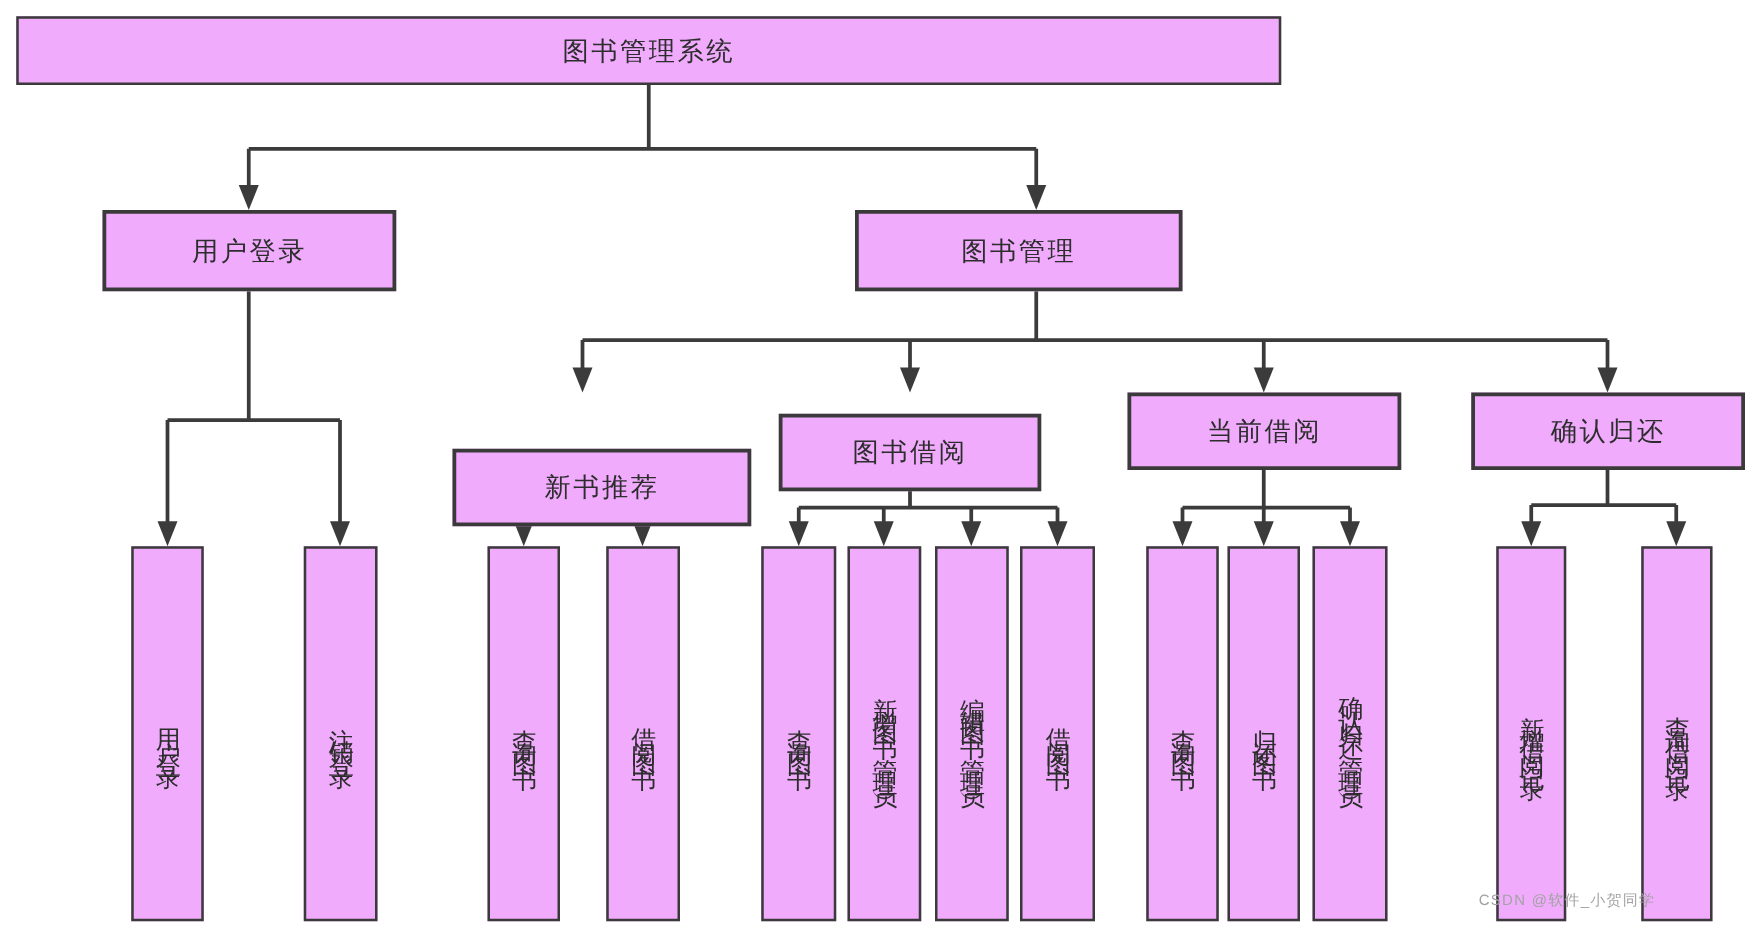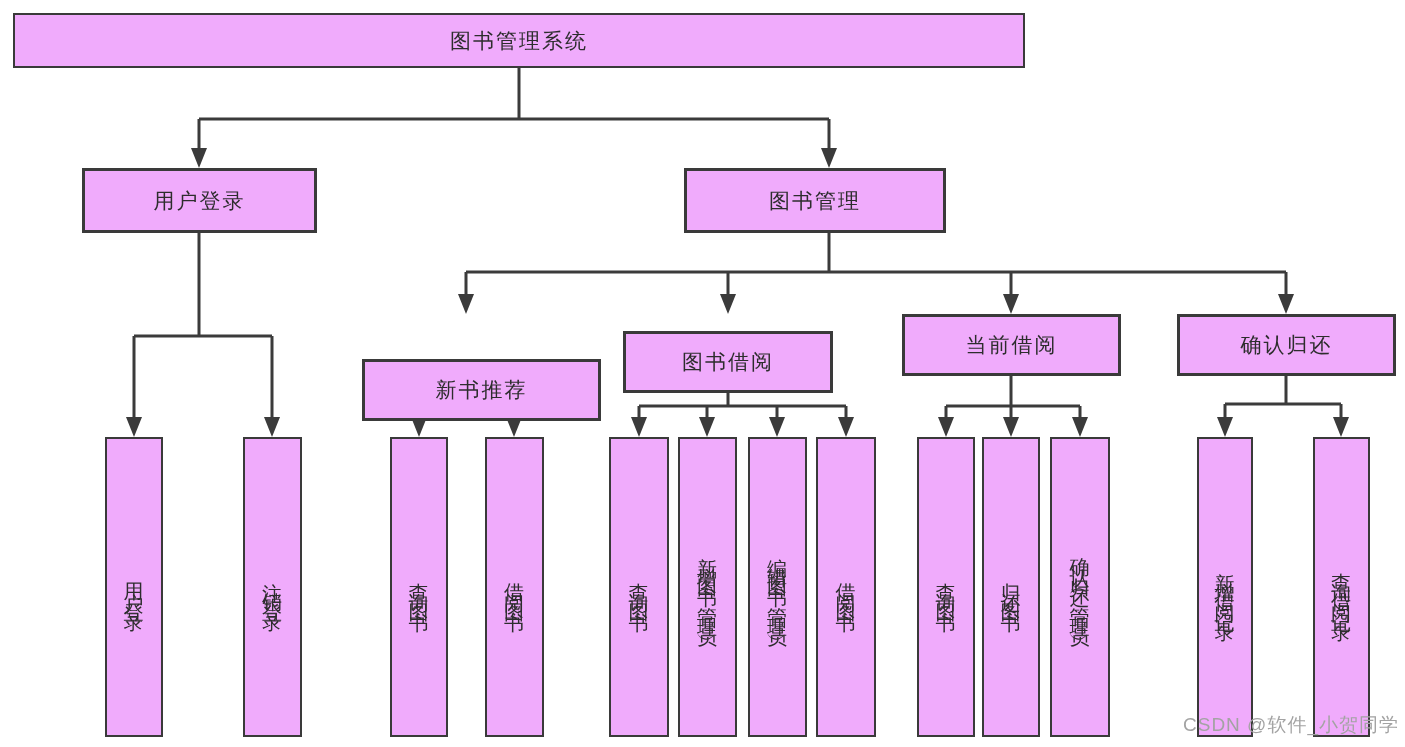--- a/index.html
+++ b/index.html
@@ -37,21 +37,21 @@
     line-height: 1;
     white-space: normal;
     border-width: 2.5px;
     padding: 4px 0;
   }
   .watermark {
     position: absolute;
     left: 1183px;
     top: 712px;
     z-index: 5;
-    font-size: 19px;
+    font-size: 12px;
     letter-spacing: 1px;
     color: var(--watermark, #a3a3a3);
     white-space: nowrap;
   }
 </style>
 </head>
 <body>
 
 <div class="canvas">
 

